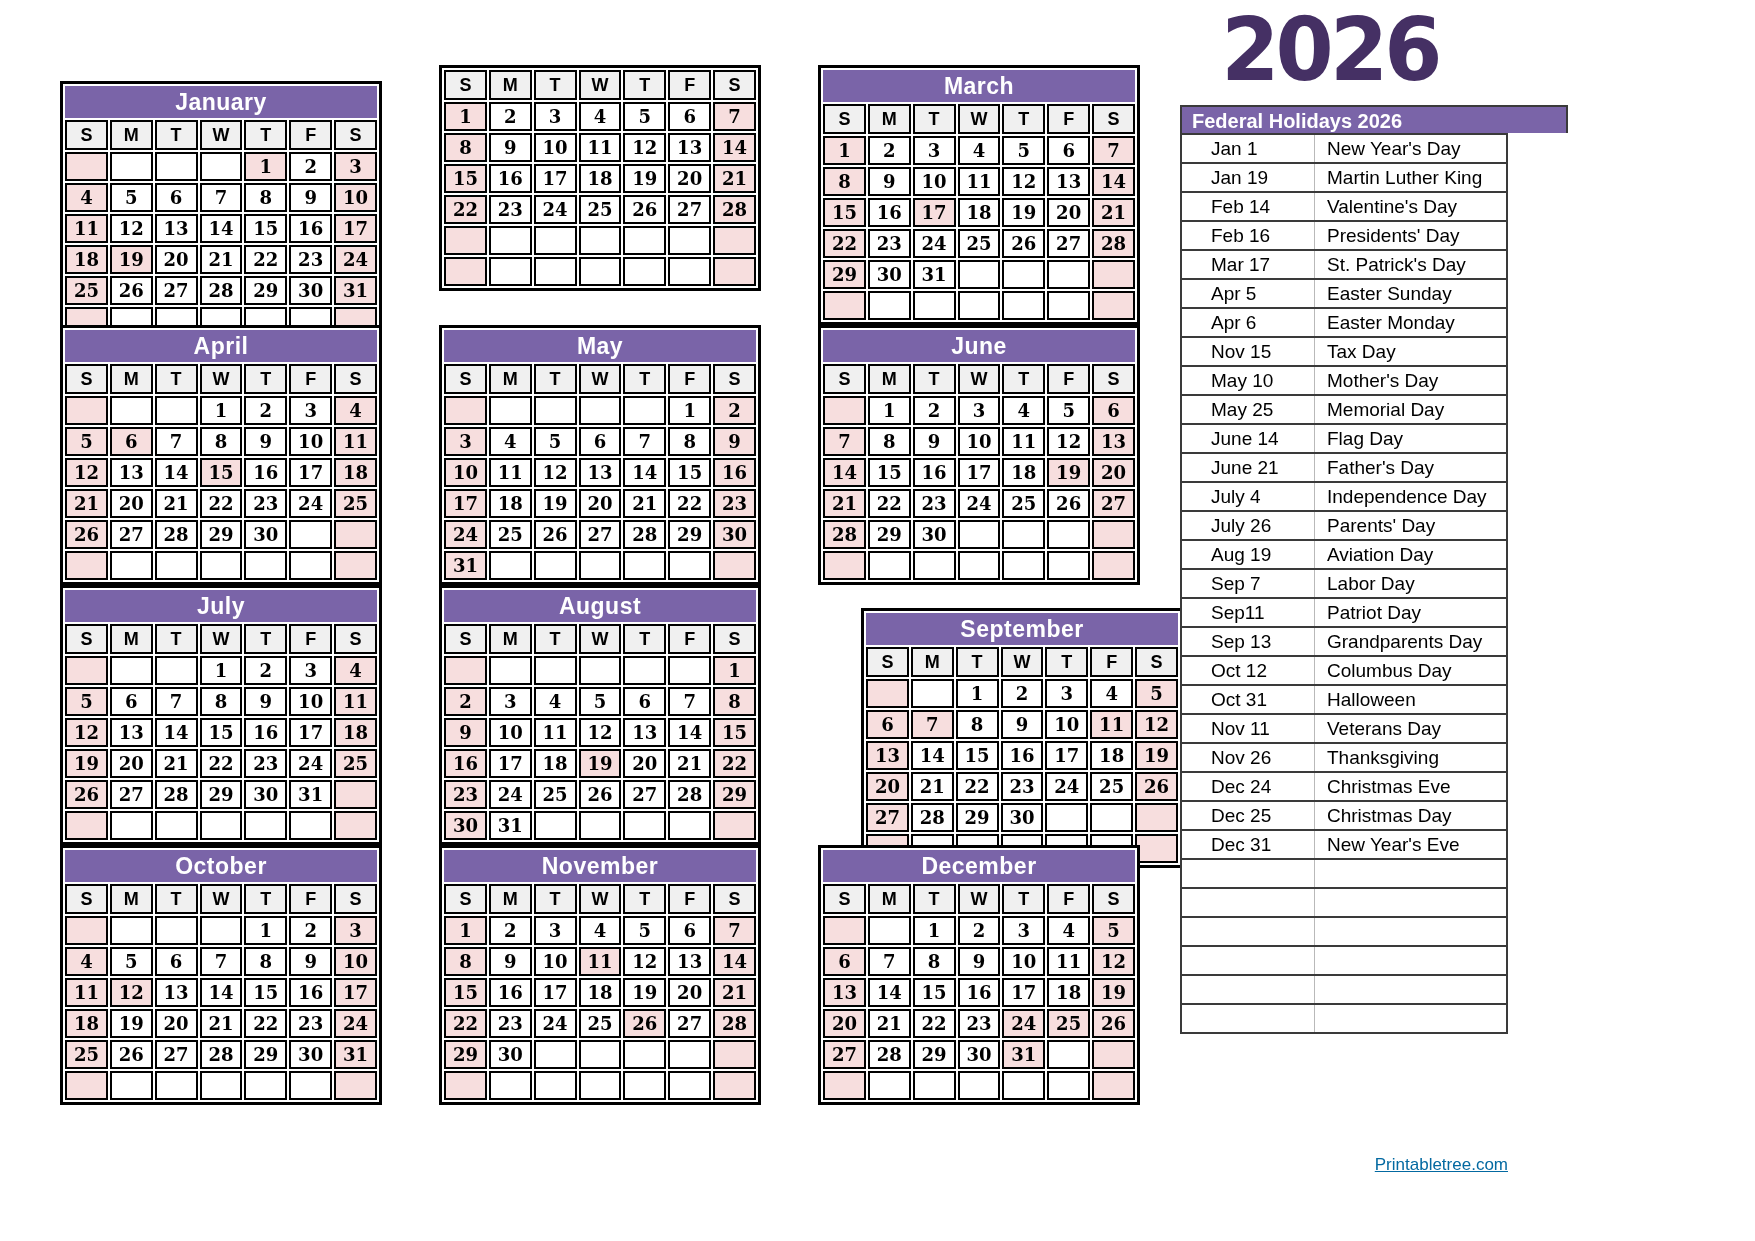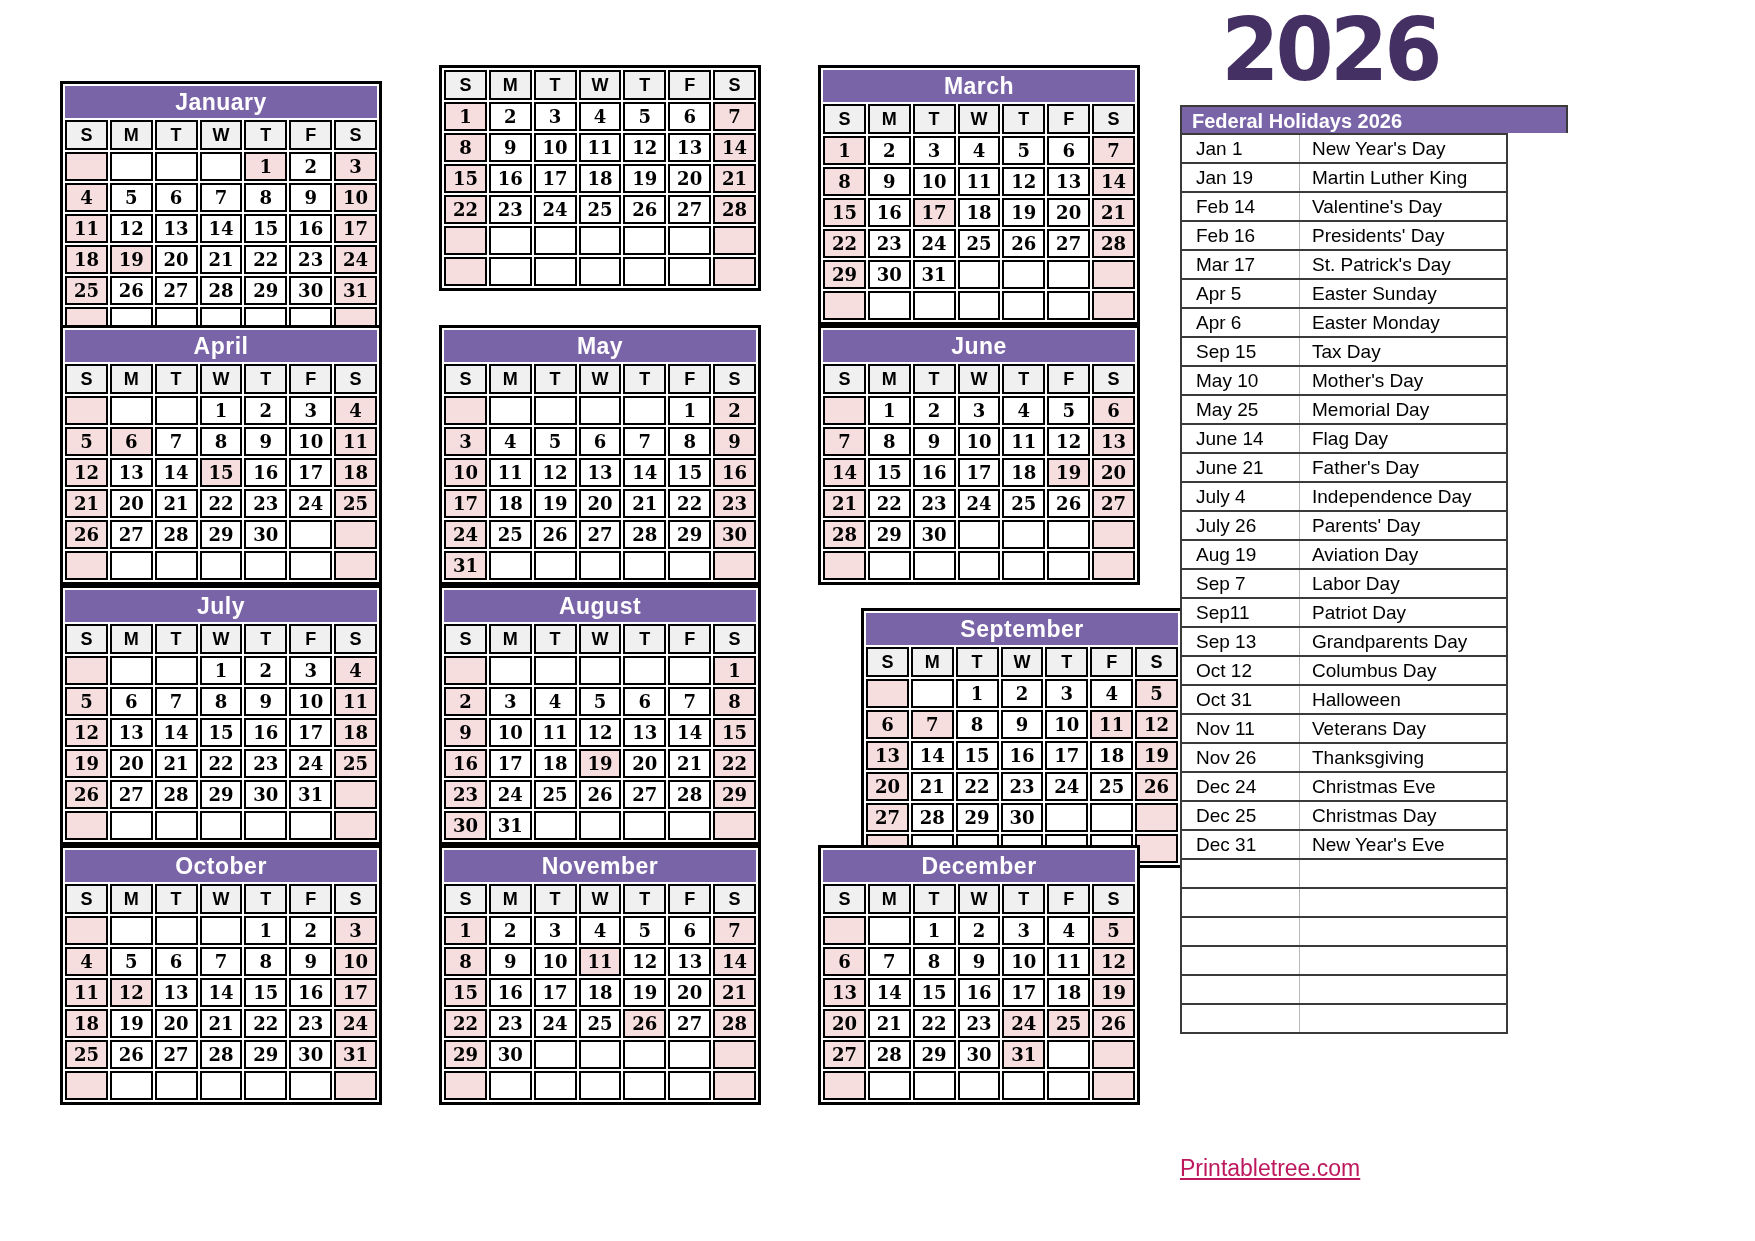--- a/index.html
+++ b/index.html
@@ -51,27 +51,27 @@
   }
   table.hp-table {
     width:328px; border-collapse:collapse; table-layout:fixed;
     border:2px solid #3a3a3a; background:#fff;
   }
   table.hp-table td {
     border-bottom:2px solid #3a3a3a; height:25px;
     font-size:19px; color:#000; line-height:25px; white-space:nowrap;
     overflow:hidden;
   }
-  table.hp-table td.hdate { width:102px; padding-left:14px; border-right:1px solid #b9b9b9; }
+  table.hp-table td.hdate { width:102px; padding-left:29px; border-right:1px solid #b9b9b9; }
   table.hp-table td.hname { padding-left:12px; }
 
   
   .footer-link {
     position:absolute; left:1180px; top:1155px; width:328px;
-    text-align:left; font-size:23px; color:#be185d;
+    text-align:right; font-size:17px; color:#0369a1;
     text-decoration:underline; cursor:pointer;
   }
 </style>
 </head>
 <body>
 
 <div class="page">
   <div class="year-title">2026</div>
   <div id="months">
       <table class="month" style="left: 60px; top: 65px; margin-top: 16px;">
@@ -939,21 +939,21 @@
           </tr>
           <tr>
             <td class="hdate">Apr 5</td>
             <td class="hname">Easter Sunday</td>
           </tr>
           <tr>
             <td class="hdate">Apr 6</td>
             <td class="hname">Easter Monday</td>
           </tr>
           <tr>
-            <td class="hdate">Sep 15</td>
+            <td class="hdate">Nov 15</td>
             <td class="hname">Tax Day</td>
           </tr>
           <tr>
             <td class="hdate">May 10</td>
             <td class="hname">Mother's Day</td>
           </tr>
           <tr>
             <td class="hdate">May 25</td>
             <td class="hname">Memorial Day</td>
           </tr>

